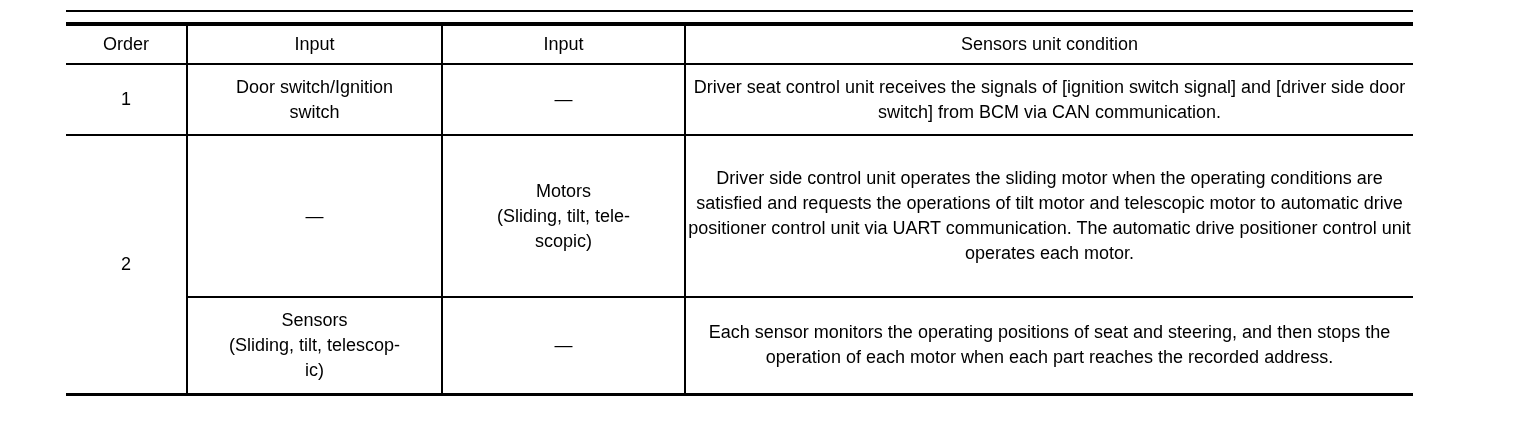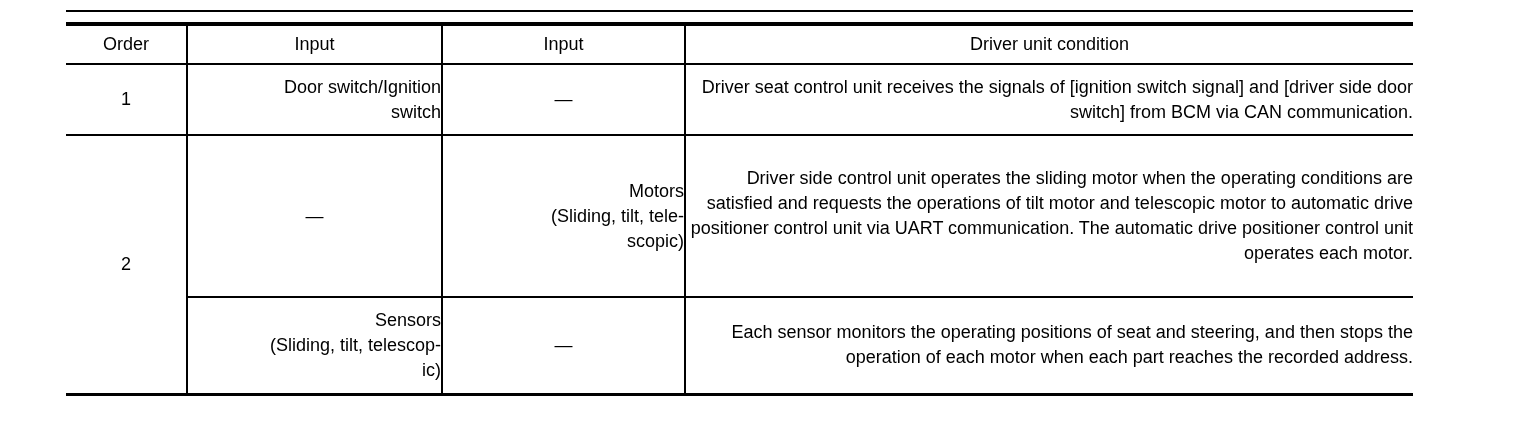--- a/index.html
+++ b/index.html
@@ -54,21 +54,21 @@
     border-bottom: 2px solid #000000;
   }
   .op-table th:not(:first-child) {
     border-left: 2px solid #000000;
   }
   .op-table td {
     border-bottom: 2px solid #000000;
   }
   .c-input, .c-output, .c-cond {
     border-left: 2px solid #000000;
-    text-align: right;
+    text-align: center;
     padding-left: 14px;
     padding-right: 8px;
   }
   .c-order {
     text-align: center;
   }
   .c-dash {
     text-align: center;
     font-weight: bold;
     padding-left: 0;
@@ -89,21 +89,21 @@
         <col style="width:121px">
         <col style="width:255px">
         <col style="width:243px">
         <col style="width:728px">
       </colgroup>
       <tbody>
         <tr class="row-header">
           <th>Order</th>
           <th>Input</th>
           <th>Input</th>
-          <th>Driver unit condition</th>
+          <th>Sensors unit condition</th>
         </tr>
         <tr class="row-1">
           <td class="c-order">1</td>
           <td class="c-input pre">Door switch/Ignition
 switch</td>
           <td class="c-output c-dash">—</td>
           <td class="c-cond">Driver seat control unit receives the signals of [ignition switch signal] and [driver side door switch] from BCM via CAN communication.</td>
         </tr>
         <tr class="row-2a">
           <td class="c-order" rowspan="2">2</td>

